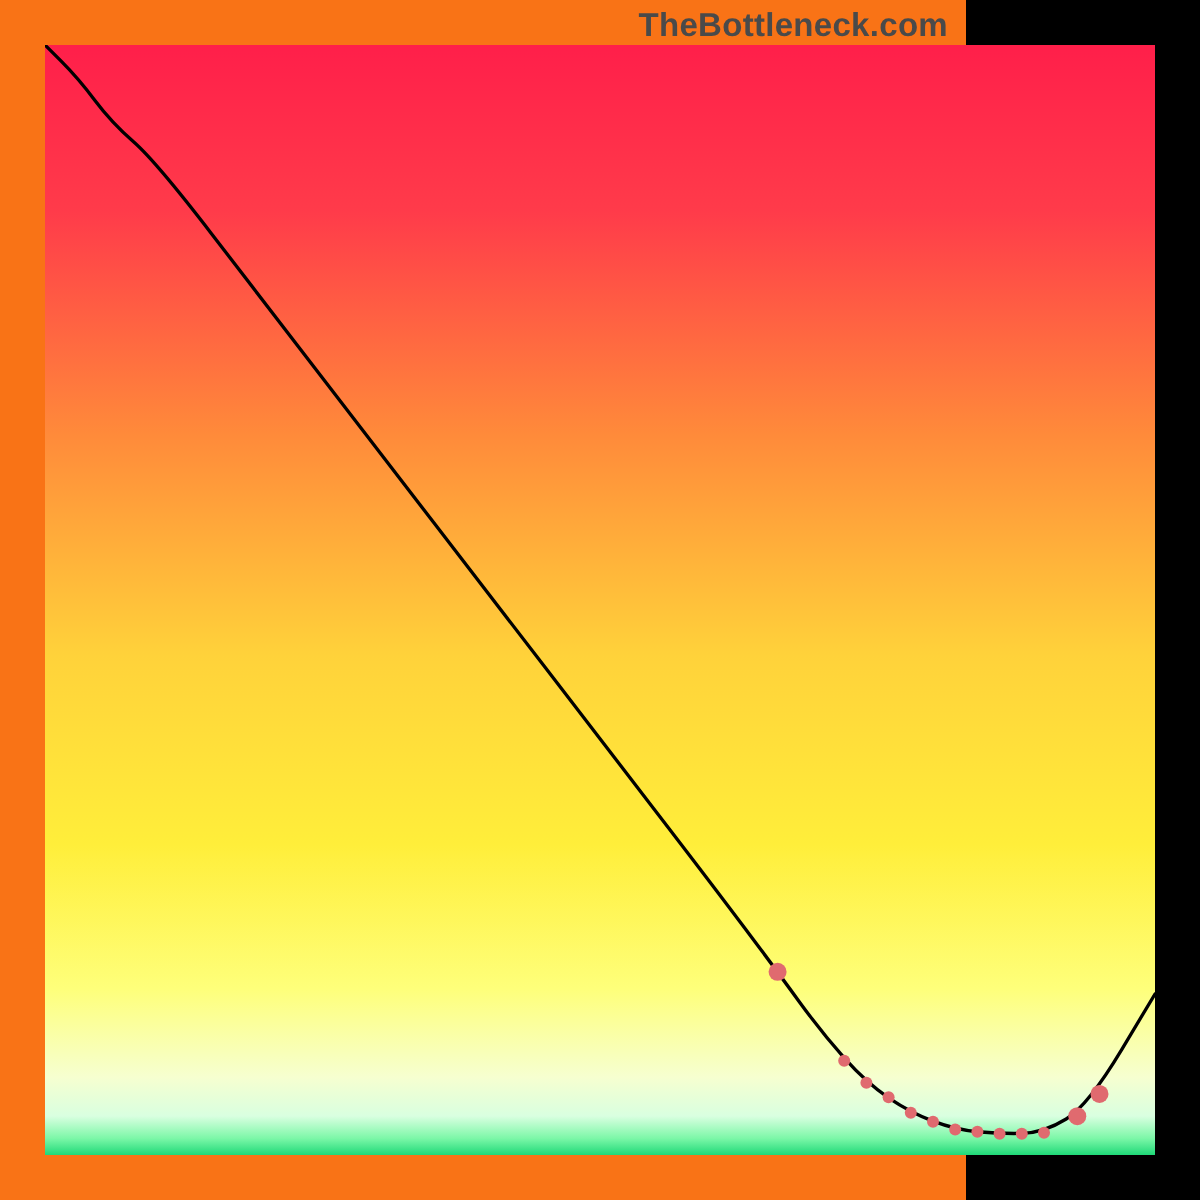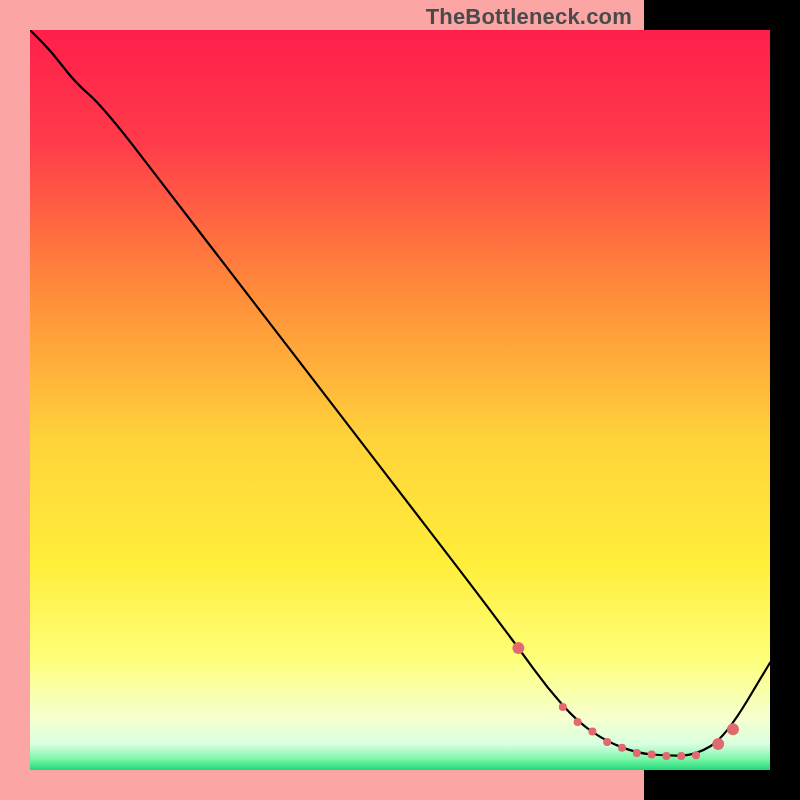--- a/index.html
+++ b/index.html
@@ -8,21 +8,21 @@
     width: 800px;
     height: 800px;
     background: #000;
     overflow: hidden;
     font-family: Arial, Helvetica, sans-serif;
   }
   .frame {
     position: relative;
     width: 644px;
     height: 800px;
-    background: #fca5a5;
+    background: #f97316;
     text-decoration: underline;
   }
   .watermark {
     position: absolute;
     top: 4px;
     right: 12px;
     font-size: 22px;
     font-weight: 600;
     color: #4a4a4a;
     letter-spacing: 0.2px;

